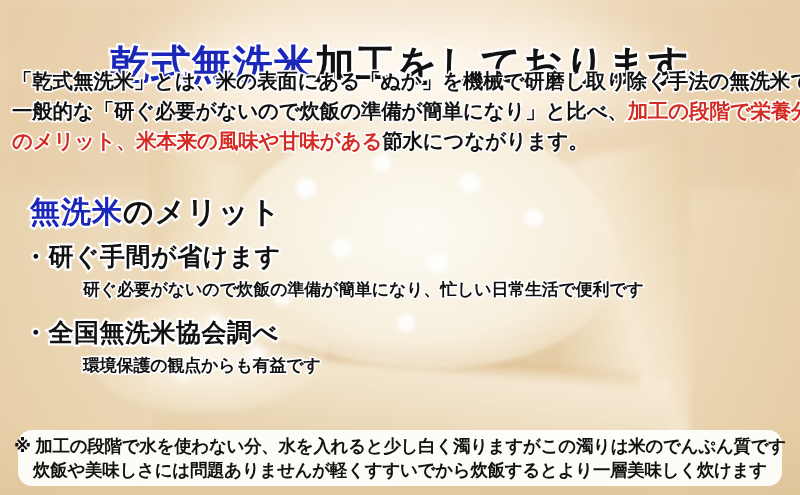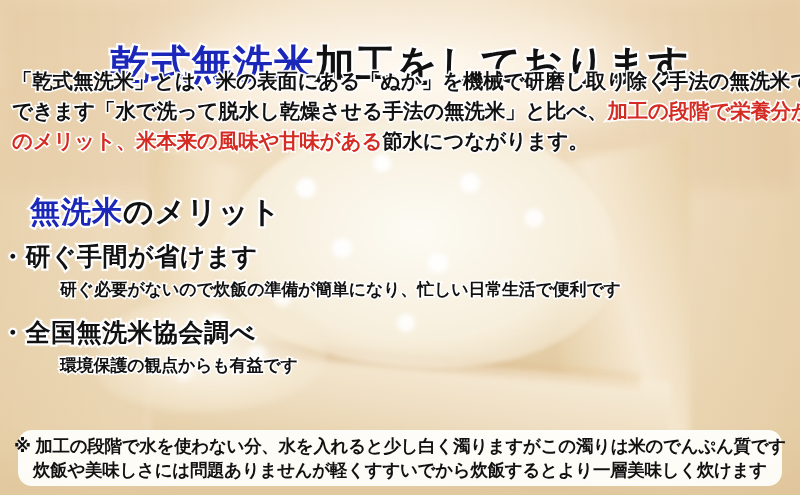--- a/index.html
+++ b/index.html
@@ -176,21 +176,21 @@
     left: 22px; top: 192px;
     font-size: 30px;
     font-weight: 700;
     letter-spacing: 1px;
     white-space: nowrap;
     padding-left: 8px;
   }
 
   #merits {
     position: absolute;
-    left: 0; right: 10px; top: 240px;
+    left: 23px; right: 10px; top: 240px;
   }
   .merit { margin-bottom: 14px; }
   .merit-title {
     font-size: 25px;
     font-weight: 700;
     letter-spacing: 0.5px;
     color: #111;
     white-space: nowrap;
     margin-bottom: 6px;
   }
@@ -239,21 +239,21 @@
   <div class="bg-layer rice-heap"></div>
   <div class="bg-layer rice-spill"></div>
   <div class="bg-layer bg-vignette"></div>
 
   <div class="content">
 
     <h1 id="headline" class="outlined"><span class="blue">乾式無洗米</span><span class="black">加工をしております</span></h1>
 
     <div id="intro" class="outlined-thin">
         <span class="line"><span class="black">「乾式無洗米」とは、米の表面にある「ぬか」を機械で研磨し取り除く手法の無洗米です。</span></span>
-        <span class="line"><span class="black">できます「水で洗って脱水し乾燥させる手法の無洗米」と比べ、</span><span class="red">加工の段階で栄養分が流れ</span></span>
+        <span class="line"><span class="black">一般的な「研ぐ必要がないので炊飯の準備が簡単になり」と比べ、</span><span class="red">加工の段階で栄養分が流れ</span></span>
         <span class="line"><span class="red">のメリット、米本来の風味や甘味がある</span><span class="black">節水につながります。</span></span>
       </div>
 
     <div id="merits-heading" class="outlined"><span class="blue">無洗米</span><span class="black">のメリット</span></div>
 
     <div id="merits">
         <div class="merit">
           <div class="merit-title outlined">・研ぐ手間が省けます</div>
           <div class="merit-sub outlined-thin"><span class="black">研ぐ必要がないので炊飯の準備が簡単になり、忙しい日常生活で便利です</span></div>
         </div>

